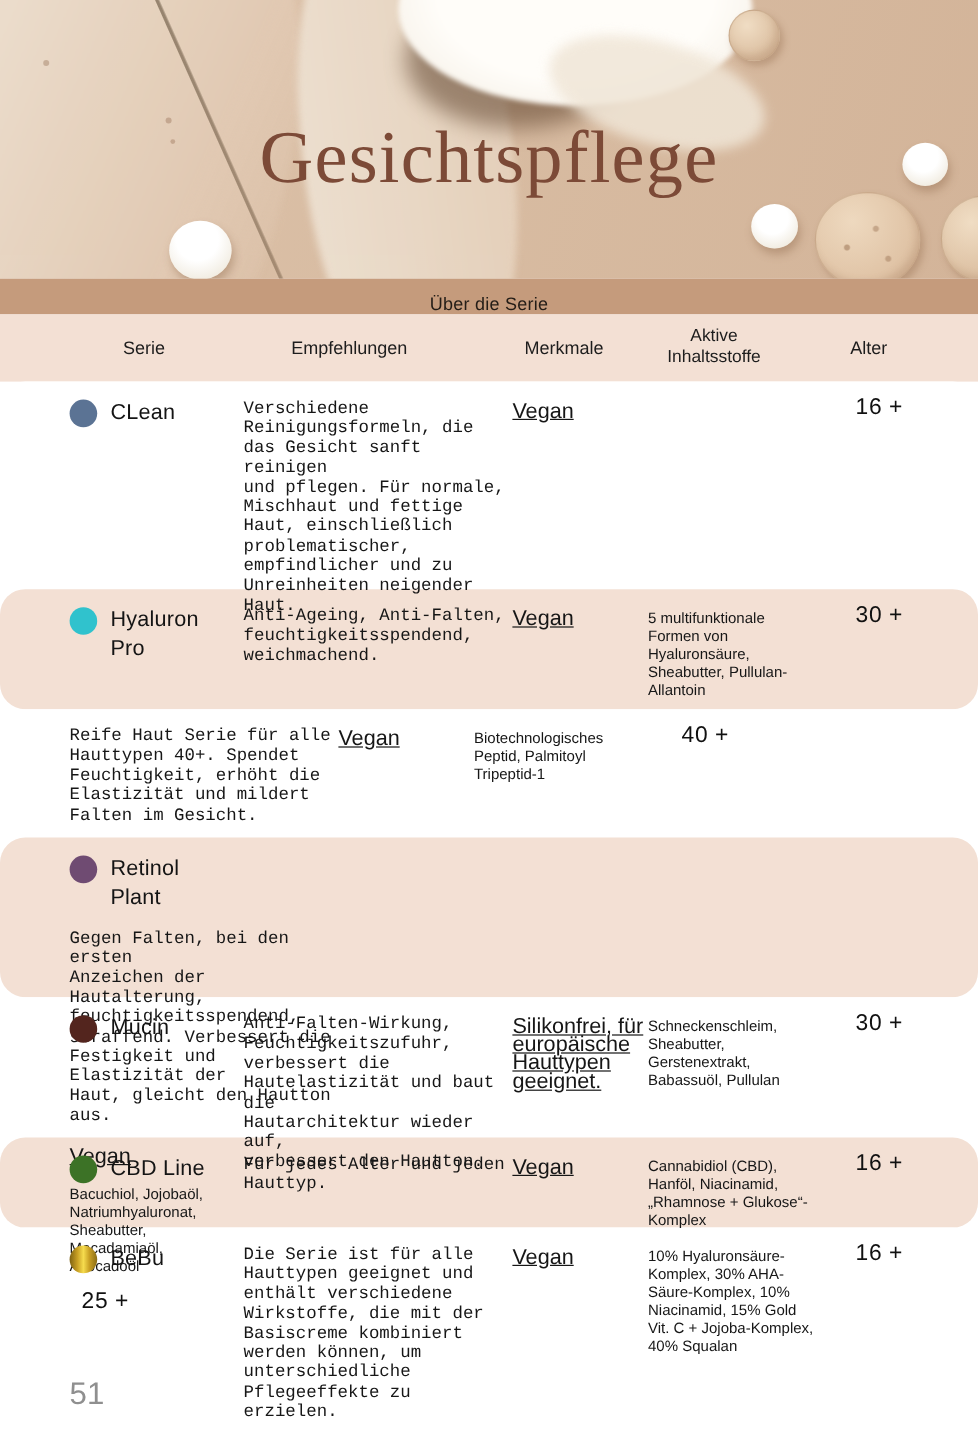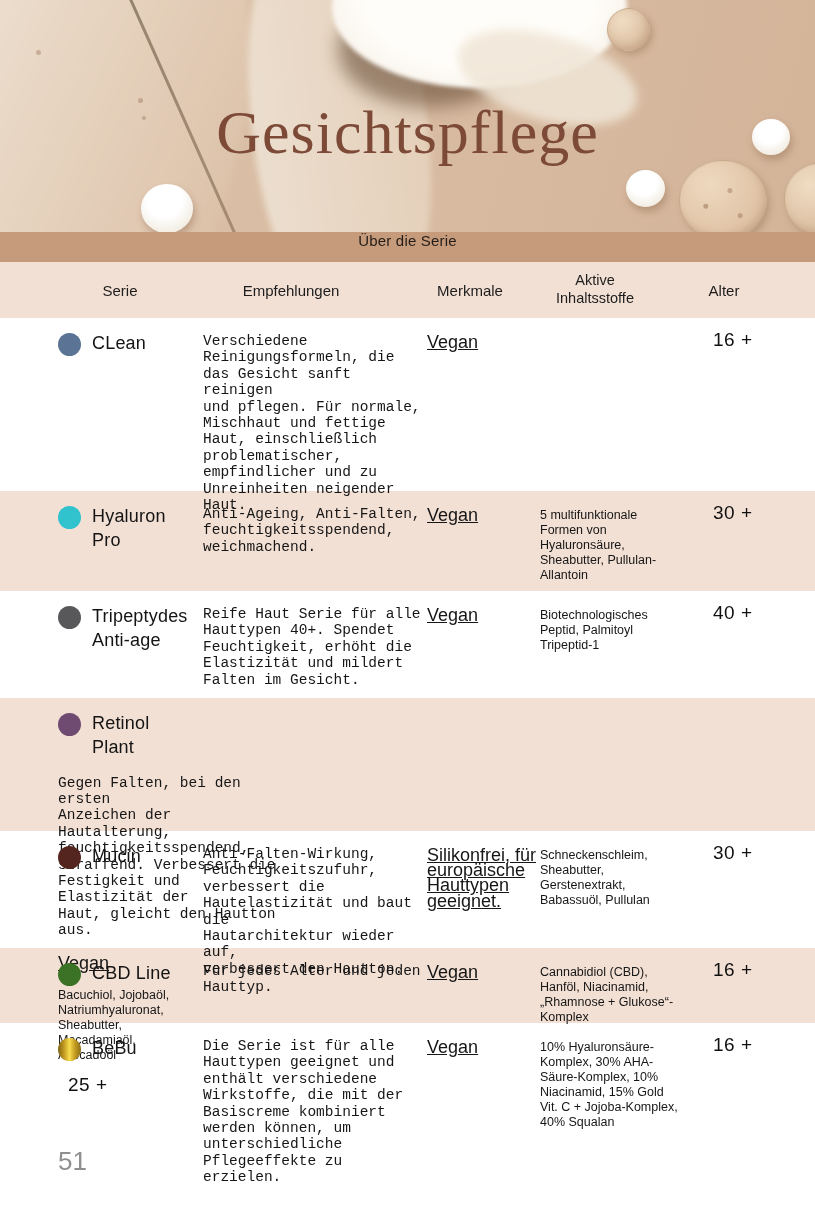--- a/index.html
+++ b/index.html
@@ -82,38 +82,38 @@
     position:absolute; left:0; right:0; top:101px;
     text-align:center;
     font-family:"Liberation Serif", serif;
     font-weight:400; font-size:62px; line-height:1;
     color:#7c4a37; letter-spacing:1px;
   }
 
   
   .band {
     height:30px; background:#c59b7c;
-    display:flex; align-items:flex-start; justify-content:center;
+    display:flex; align-items:flex-end; justify-content:center;
     font-size:15px; font-weight:500; color:#241d17; letter-spacing:.2px;
   }
 
   
   .thead {
     height:56px; background:#f3e0d4;
     display:flex; align-items:center; padding-left:58px;
     font-size:15px; color:#1d1d1d;
   }
   .th { text-align:center; }
   .th-serie  { width:145px; padding-right:21px; }
   .th-empf   { width:224px; padding-right:48px; }
   .th-merk   { width:113px; padding-right:27px; }
   .th-aktive { width:163px; padding-right:53px; white-space:pre-line; line-height:1.22; font-size:14.5px; }
   .th-alter  { width:90px;  padding-right:48px;text-align:center; }
 
-  .row { display:flex; padding-left:58px; }
+  .row { display:flex; padding-left:58px;border-radius:21px; }
   .row-white { background:#ffffff; }
   .row-pink  { background:#f3e0d4; }
   .r-clean   { height:173px; }
   .r-hyaluron{ height:100px; }
   .r-trip    { height:107px; }
   .r-retinol { height:133px;flex-direction:column; }
   .r-mucin   { height:117px; }
   .r-cbd     { height:75px; }
   .r-bebu    { height:188px; }
 
@@ -198,25 +198,20 @@
     <div class="c-merk">Vegan</div>
     <div class="c-aktive">5 multifunktionale
 Formen von
 Hyaluronsäure,
 Sheabutter, Pullulan-
 Allantoin</div>
     <div class="c-alter">30 +</div>
   </div>
 
   <div class="row row-white r-trip">
-    <div class="c-serie">
-      <span class="dot" style="background: rgb(88, 88, 90);"></span>
-      <span class="serie-name">Tripeptydes
-Anti-age</span>
-    </div>
     <div class="c-empf">Reife Haut Serie für alle
 Hauttypen 40+. Spendet
 Feuchtigkeit, erhöht die
 Elastizität und mildert
 Falten im Gesicht.</div>
     <div class="c-merk">Vegan</div>
     <div class="c-aktive">Biotechnologisches
 Peptid, Palmitoyl
 Tripeptid-1</div>
     <div class="c-alter">40 +</div>

